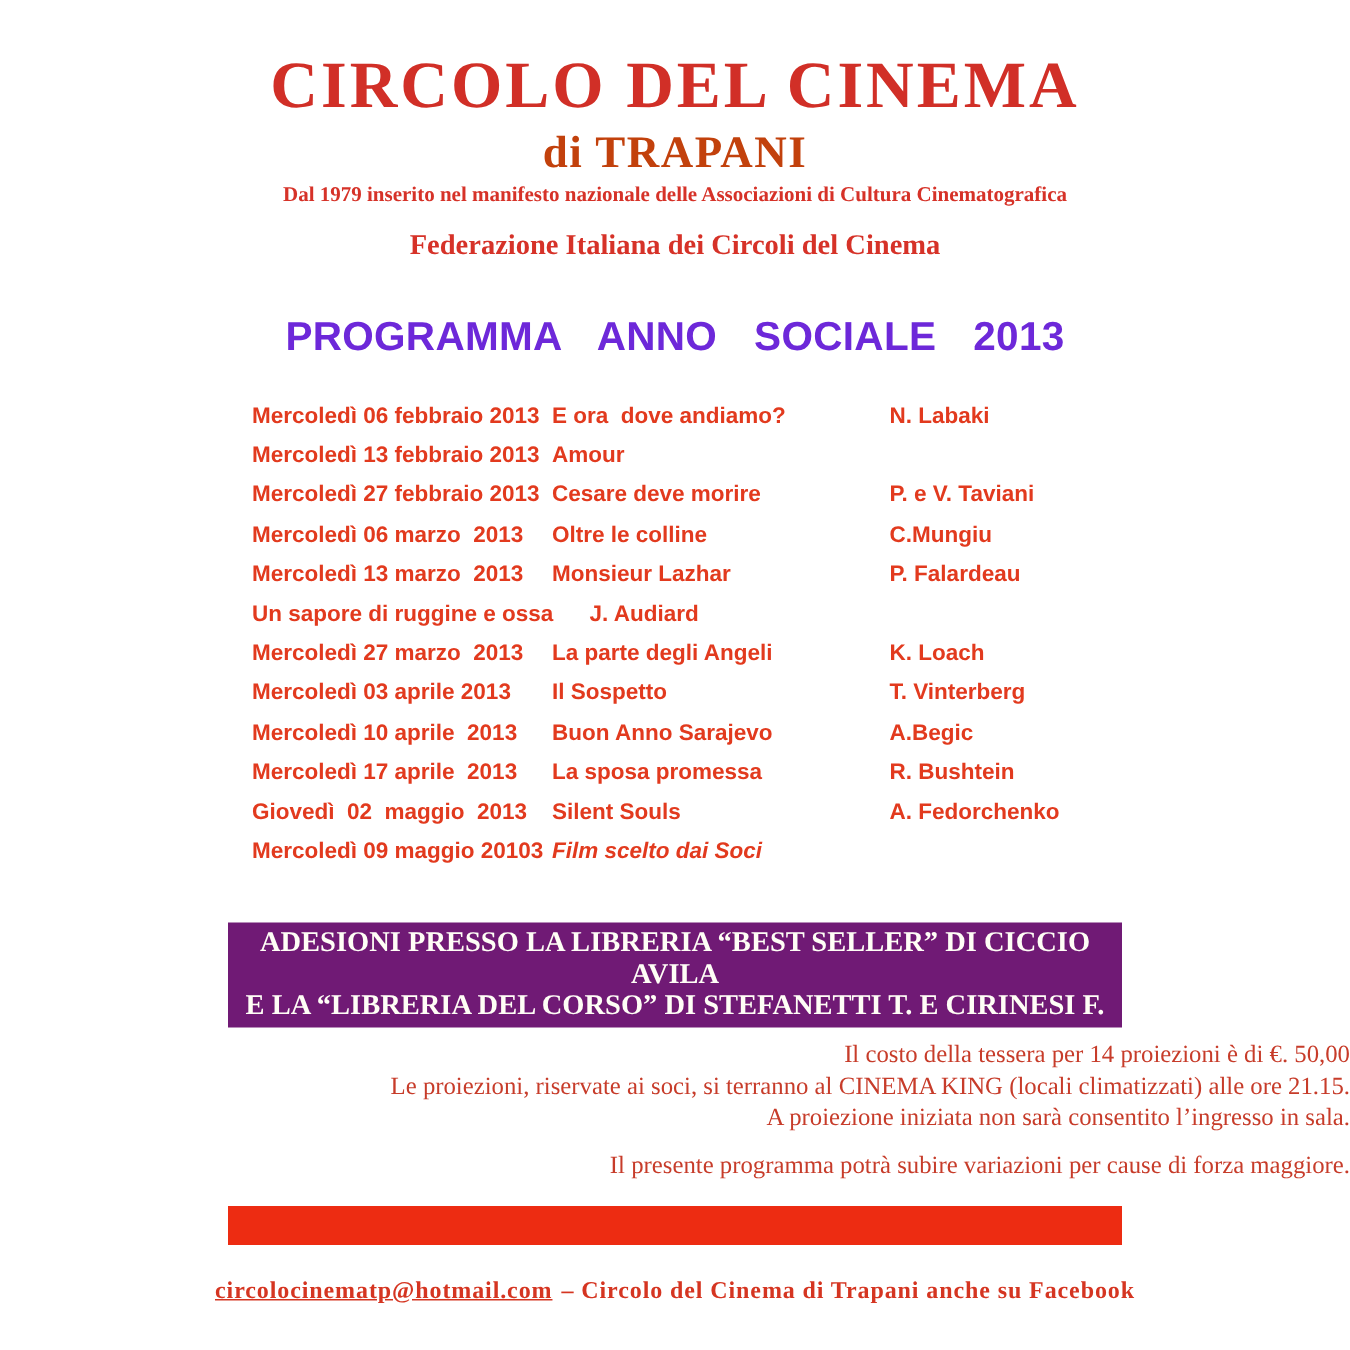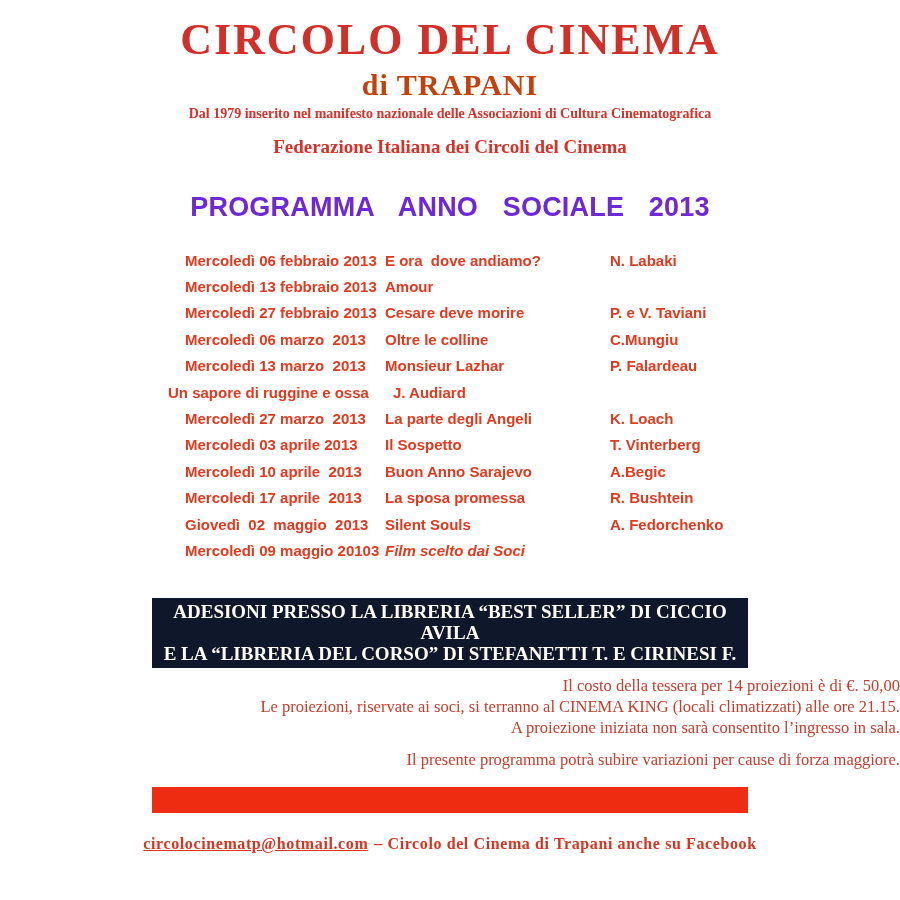--- a/index.html
+++ b/index.html
@@ -5,21 +5,21 @@
   html, body { margin: 0; padding: 0; background: #ffffff; }
   .page {
     position: relative;
     width: 900px;
     height: 900px;
     margin: 0 auto;
     background: #ffffff;
     overflow: hidden;
     font-family: "Liberation Serif", serif;
   }
-  .header { text-align: center; padding-top: 17px; }
+  .header { text-align: center; padding-top: 34px; }
   .main-title {
     margin: 0;
     font-size: 44px;
     line-height: 46px;
     font-weight: bold;
     letter-spacing: 2px;
     color: #d12f27;
   }
   .sub-title {
     margin: 6px 0 0 0;
@@ -55,28 +55,28 @@
   }
   .schedule {
     margin: 25px 0 0 168px;
     font-family: "Liberation Sans", sans-serif;
     font-weight: bold;
     font-size: 15px;
     color: #e23a1e;
   }
   .schedule-row { display: flex; height: 26.4px; align-items: center; }
   .cell { white-space: pre; }
-  .cell.date { width: 200px; margin-left: 17px; }
+  .cell.date { width: 200px; }
   .cell.film { width: 225px; }
   .cell.director { flex: 1; }
   .cell.italic { font-style: italic; }
   .banner {
     width: 596px;
     margin: 34px auto 0 auto;
-    background: #0f172a;
+    background: #701a75;
     color: #fffef6;
     text-align: center;
     font-weight: bold;
     font-size: 19px;
     line-height: 21px;
     padding: 3px 0 4px 0;
     box-sizing: border-box;
   }
   .info {
     margin-top: 7px;

